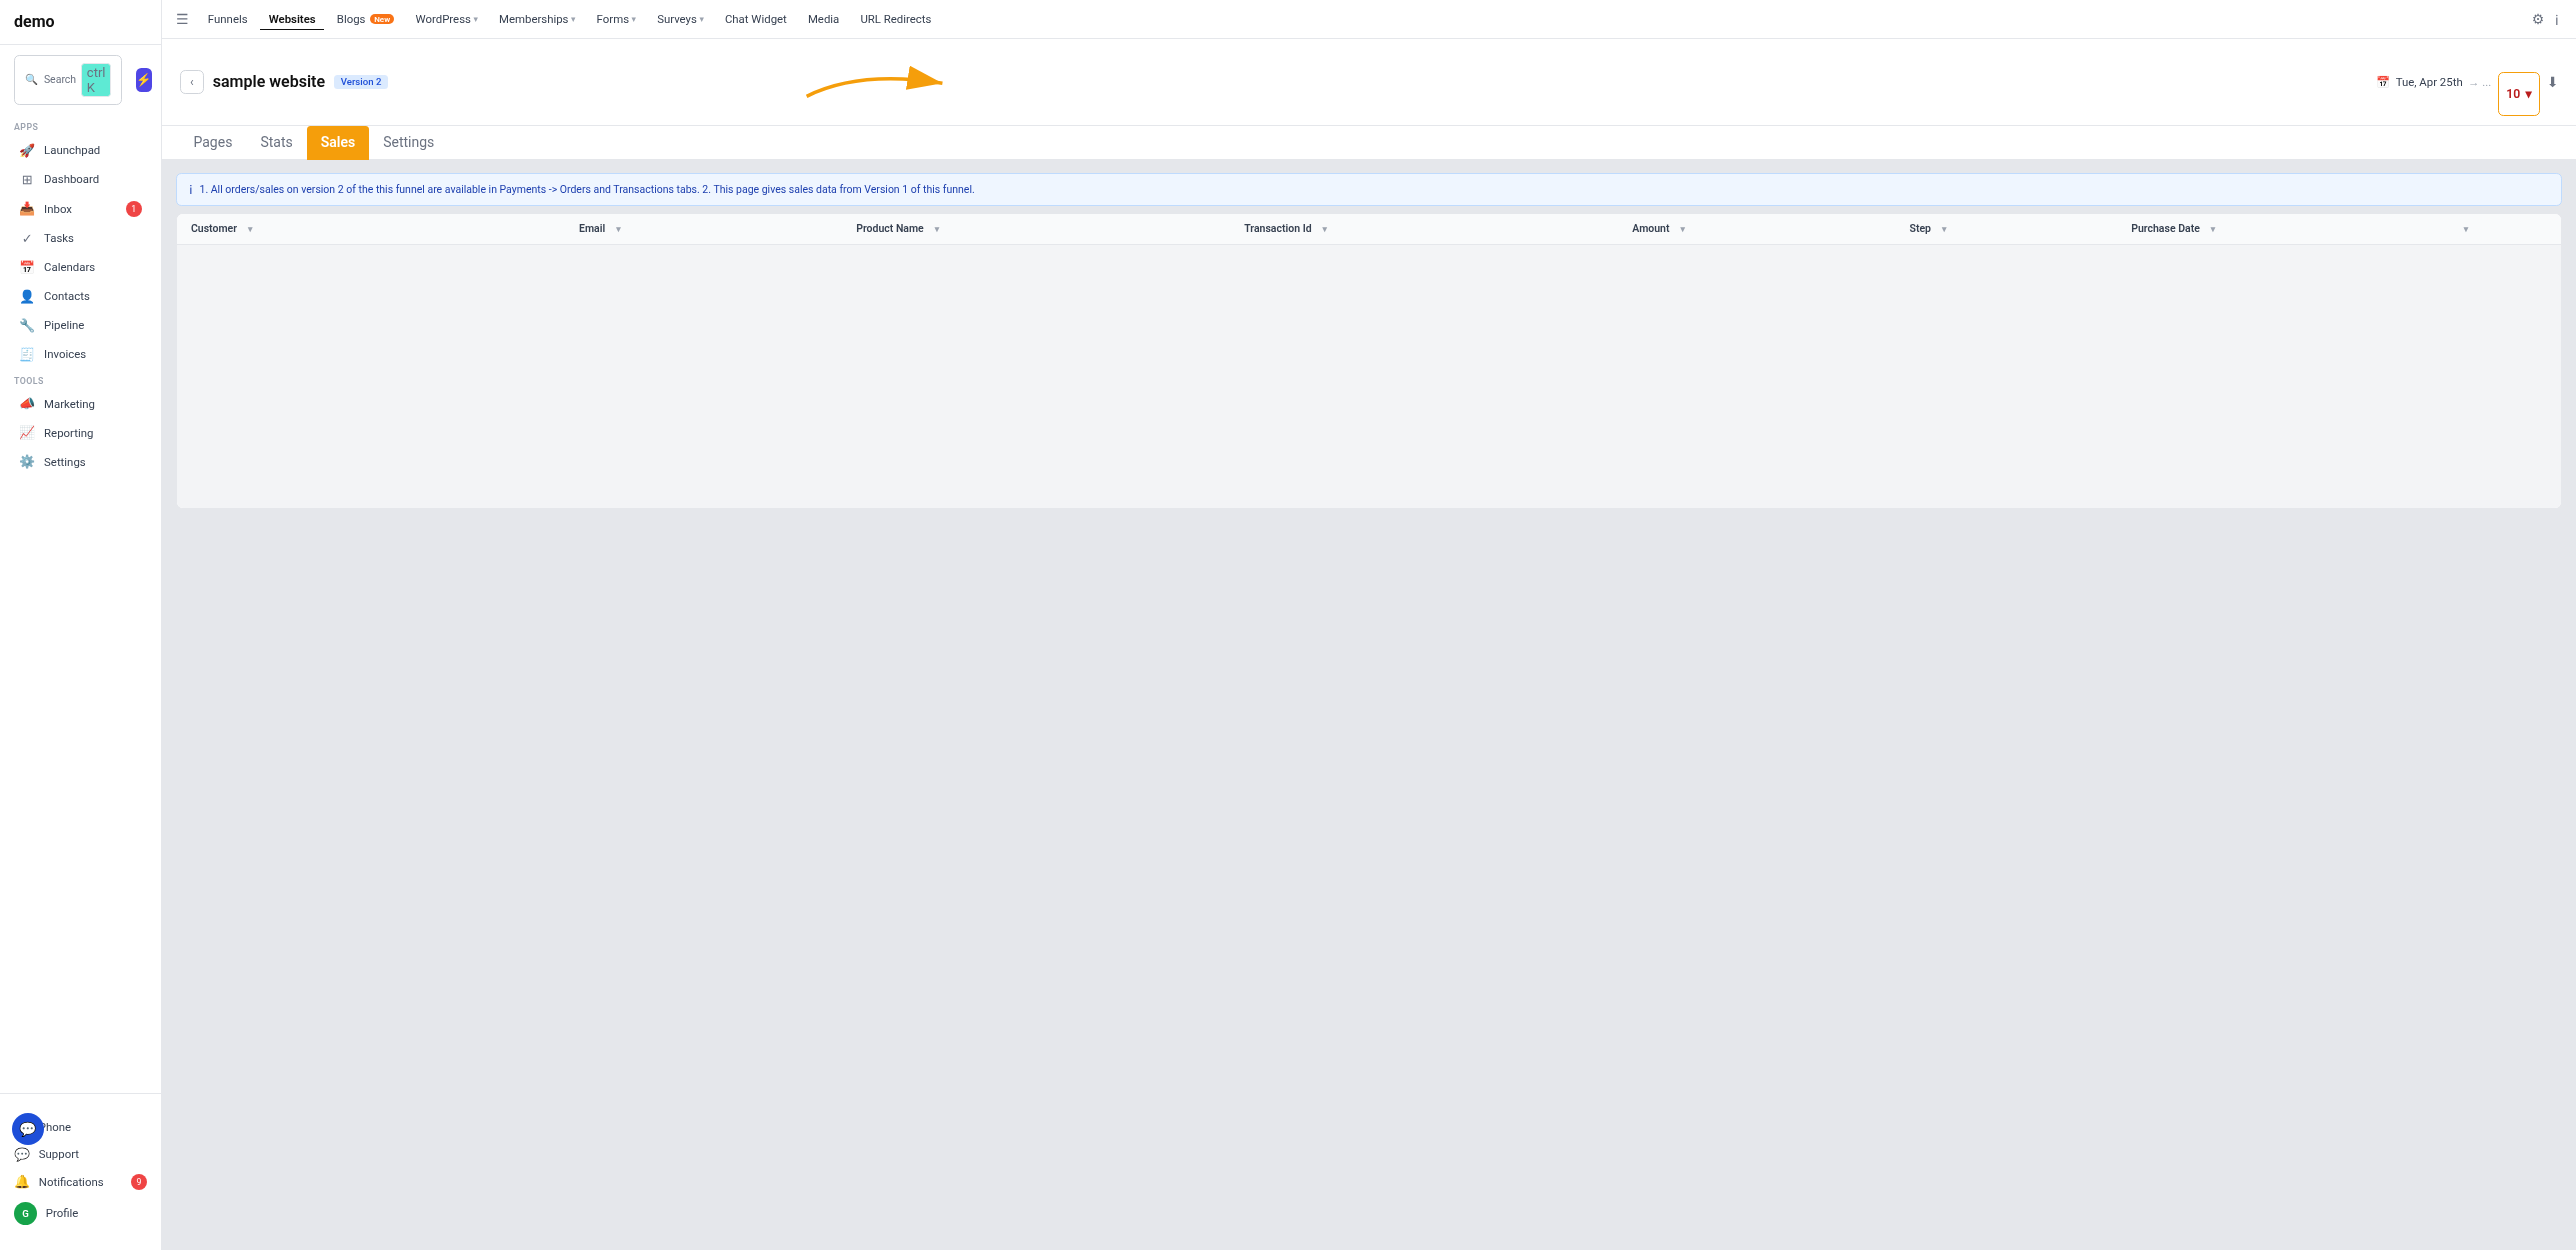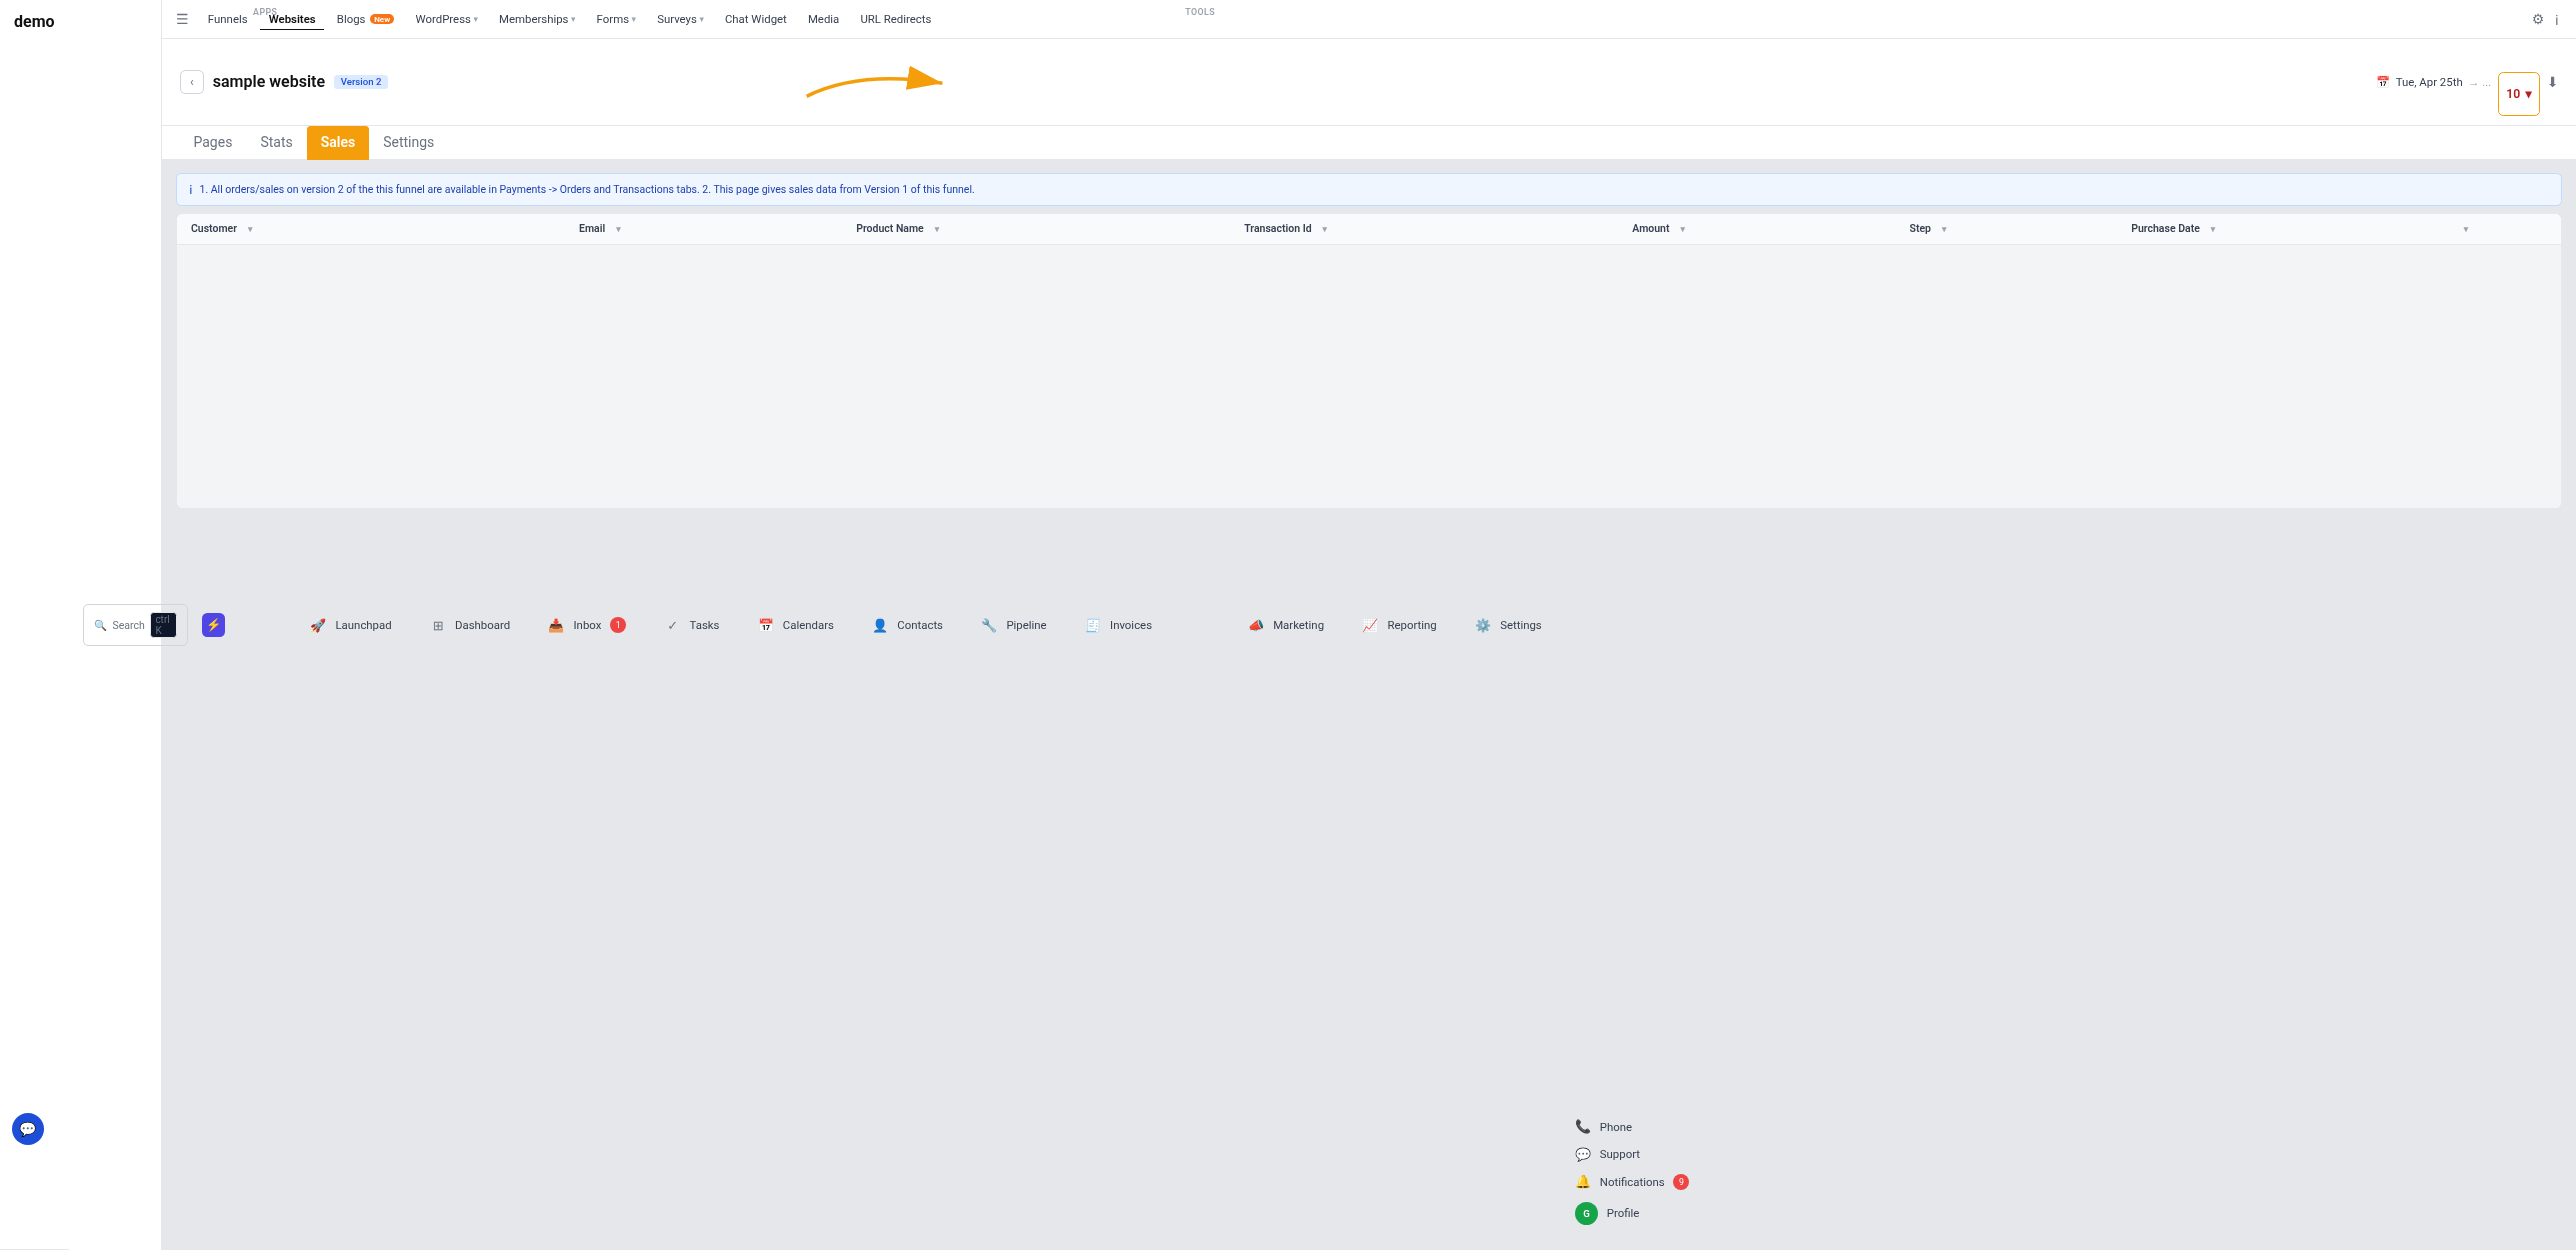--- a/index.html
+++ b/index.html
@@ -5,20 +5,21 @@
     * { box-sizing: border-box; margin: 0; padding: 0; }
     body { font-family: -apple-system, BlinkMacSystemFont, 'Segoe UI', Roboto, sans-serif; background: #f0f0f0; display: flex; height: 100vh; overflow: hidden; font-size: 11.4px; }
 
     
     .sidebar {
       width: 162px;
       min-width: 162px;
       background: #fff;
       border-right: 0.9px solid #e5e7eb;
       display: flex;
+      flex-direction: column;
       height: 100vh;
       position: relative;
     }
     .sidebar-logo {
       padding: 12.3px 14px;
       font-size: 16px;
       font-weight: 700;
       color: #111;
       border-bottom: 0.9px solid #e5e7eb;
     }
@@ -29,25 +30,25 @@
       padding: 7px 10.5px;
       margin: 7px;
       border: 0.9px solid #d1d5db;
       border-radius: 5.3px;
       cursor: pointer;
       color: #6b7280;
       font-size: 10.5px;
     }
     .sidebar-search .ctrl-badge {
       margin-left: auto;
-      background: #0f172a;
+      background: #5eead4;
       border: 0.9px solid #e5e7eb;
       border-radius: 3.5px;
       padding: 0.9px 4.4px;
-      font-size: 10px;
+      font-size: 13px;
       color: #6b7280;
     }
     .sidebar-lightning {
       width: 24.5px;
       height: 24.5px;
       background: #4f46e5;
       border-radius: 5.3px;
       display: flex;
       align-items: center;
       justify-content: center;

